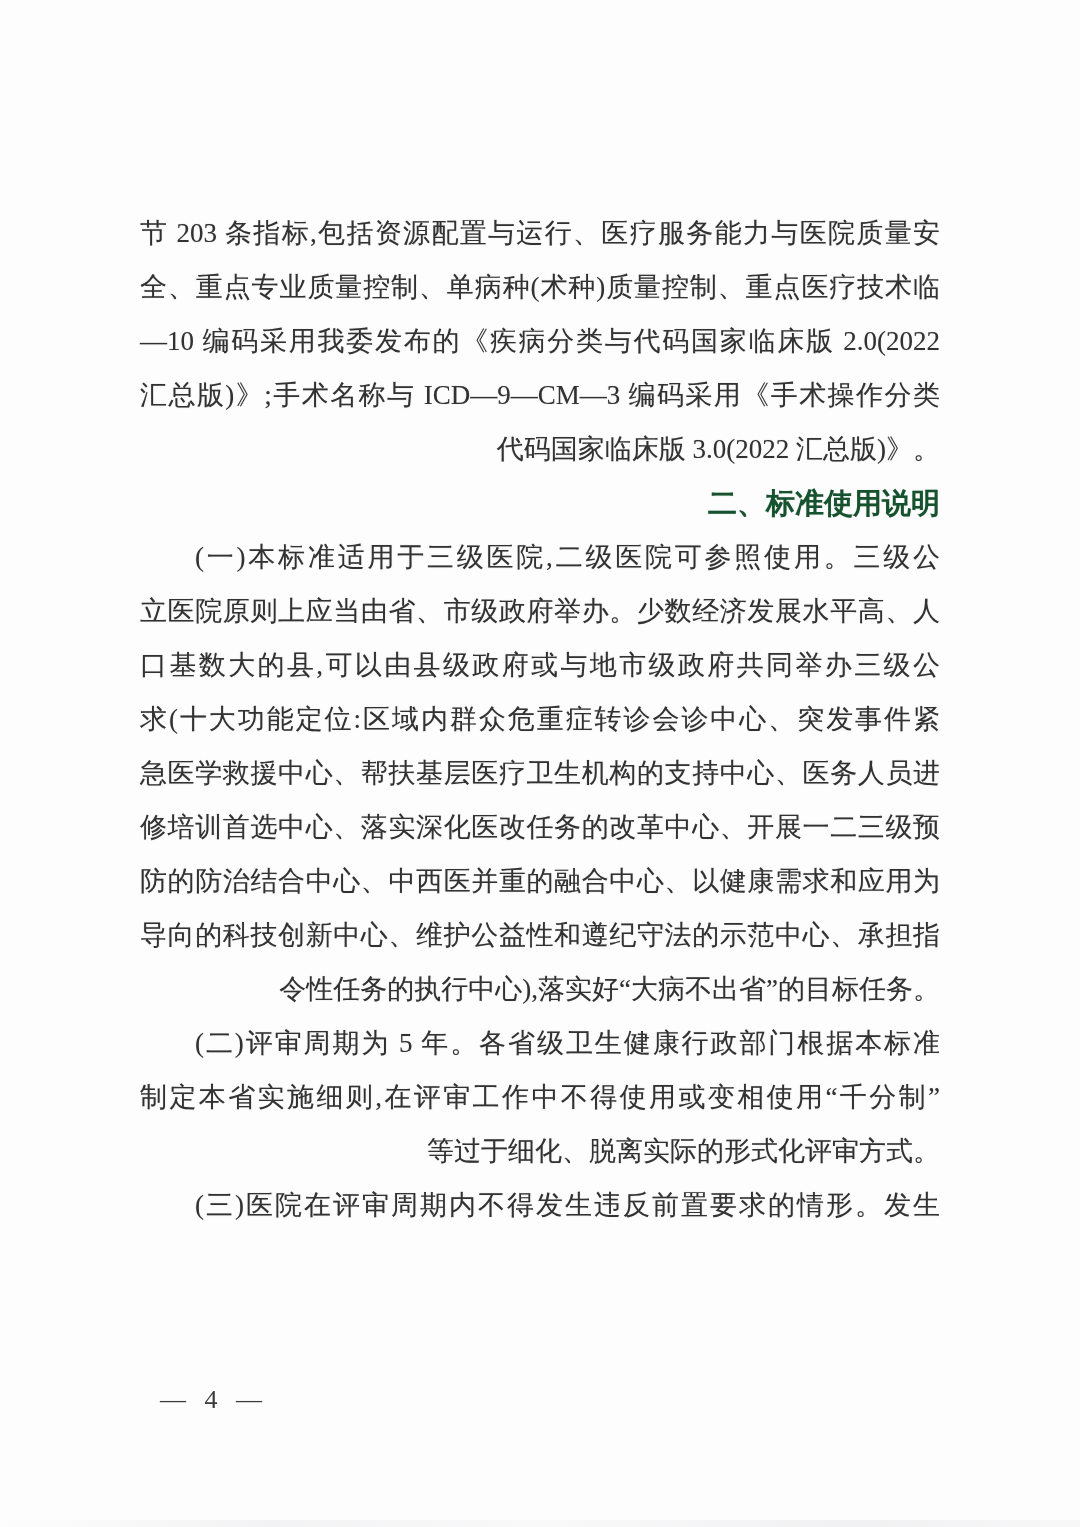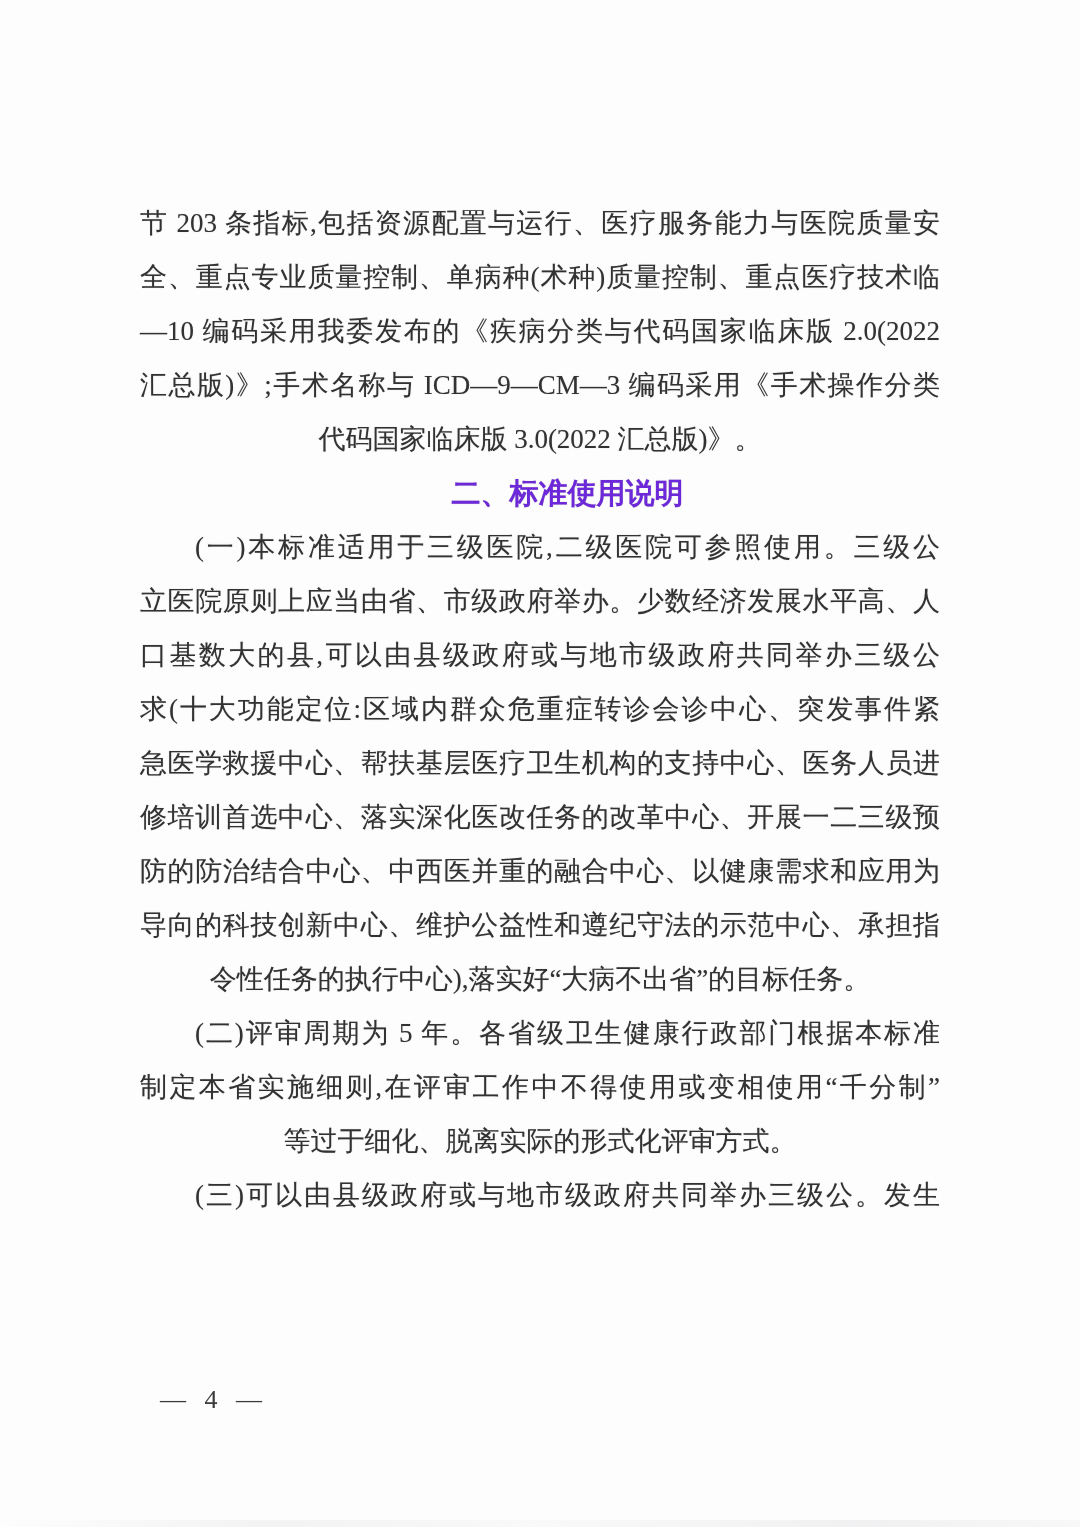--- a/index.html
+++ b/index.html
@@ -12,43 +12,43 @@
     width: 1080px;
     height: 1527px;
     background: #fdfdfe;
     overflow: hidden;
     font-family: "Liberation Serif", "DejaVu Serif", serif;
     color: #323232;
   }
   .text-block {
     position: absolute;
     left: 140px;
-    top: 196px;
+    top: 206px;
     width: 800px;
   }
   .line {
     height: 54px;
     line-height: 54px;
     font-size: 27px;
-    text-align: center;
+    text-align: right;
     text-shadow: 0 0 1px rgba(60, 60, 60, 0.35);
   }
   .line.fill {
     text-align: justify;
     text-align-last: justify;
     text-justify: inter-character;
   }
   .line.indent {
     text-indent: 55px;
   }
   .line.heading {
     font-family: "Liberation Sans", "DejaVu Sans", sans-serif;
     font-weight: 700;
     font-size: 29px;
-    color: #6d28d9;
+    color: #14532d;
   }
   .footer {
     position: absolute;
     left: 160px;
     top: 1385px;
     height: 30px;
     line-height: 30px;
     font-size: 26px;
     color: #3a3a3a;
     word-spacing: 12px;
@@ -83,19 +83,19 @@
       <div class="line fill">口基数大的县,可以由县级政府或与地市级政府共同举办三级公</div>
       <div class="line fill">求(十大功能定位:区域内群众危重症转诊会诊中心、突发事件紧</div>
       <div class="line fill">急医学救援中心、帮扶基层医疗卫生机构的支持中心、医务人员进</div>
       <div class="line fill">修培训首选中心、落实深化医改任务的改革中心、开展一二三级预</div>
       <div class="line fill">防的防治结合中心、中西医并重的融合中心、以健康需求和应用为</div>
       <div class="line fill">导向的科技创新中心、维护公益性和遵纪守法的示范中心、承担指</div>
       <div class="line">令性任务的执行中心),落实好“大病不出省”的目标任务。</div>
       <div class="line fill indent">(二)评审周期为 5 年。各省级卫生健康行政部门根据本标准</div>
       <div class="line fill">制定本省实施细则,在评审工作中不得使用或变相使用“千分制”</div>
       <div class="line">等过于细化、脱离实际的形式化评审方式。</div>
-      <div class="line fill indent">(三)可以由县级政府或与地市级政府共同举办三级公。发生</div>
+      <div class="line fill indent">(三)医院在评审周期内不得发生违反前置要求的情形。发生</div>
     </div>
   <div class="footer">
     <span>— 4 —</span>
   </div>
   <div class="scan-edge"></div>
 </div>
 
 </body></html>

